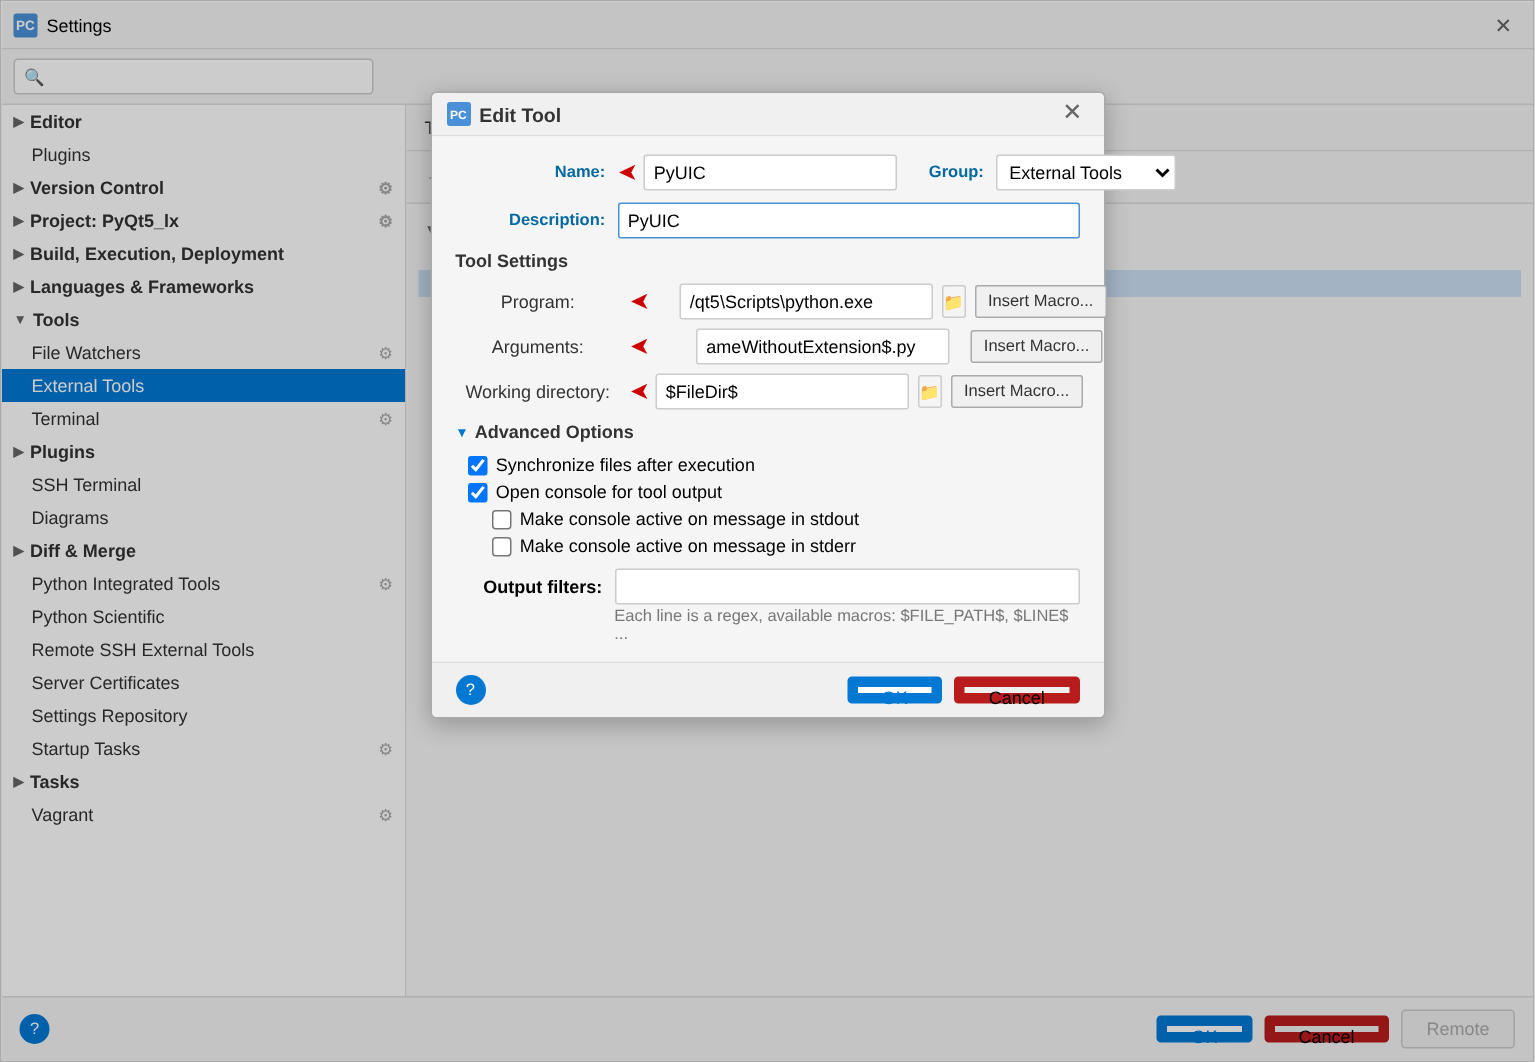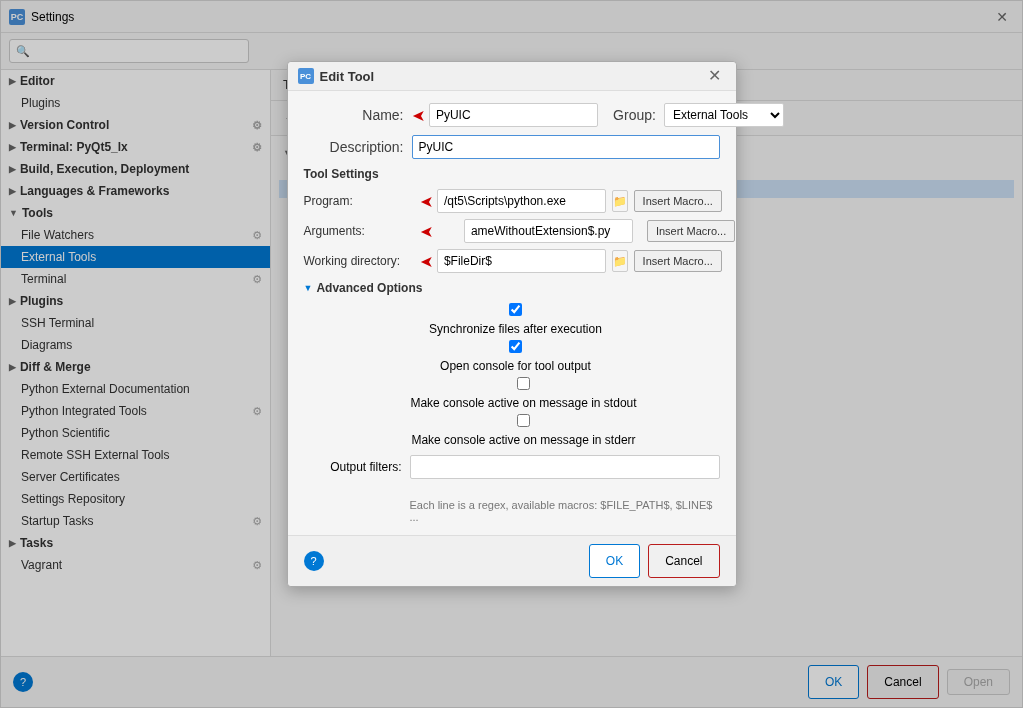--- a/index.html
+++ b/index.html
@@ -239,24 +239,25 @@
     }
 
     .form-row {
       display: flex;
       align-items: center;
       margin-bottom: 8px;
       gap: 8px;
     }
 
     .form-label {
-      font-size: 14px;
-      color: #404040;
+      font-size: 11px;
+      color: #0369a1;
       min-width: 100px;
       text-align: right;
+      font-weight: bold;
     }
 
     .form-input {
       flex: 1;
       height: 24px;
       border: 1px solid #cccccc;
       padding: 0 6px;
       font-size: 12px;
       background: white;
       border-radius: 2px;
@@ -288,21 +289,21 @@
       display: flex;
       align-items: center;
       gap: 6px;
       margin-bottom: 6px;
     }
 
     .tool-label {
       font-size: 12px;
       color: #333;
       min-width: 110px;
-      text-align: left;
+      text-align: center;
     }
 
     .tool-input {
       flex: 1;
       height: 24px;
       border: 1px solid #cccccc;
       padding: 0 6px;
       font-size: 12px;
       background: white;
       border-radius: 2px;
@@ -337,21 +338,20 @@
     .advanced-section {
       margin-top: 8px;
     }
 
     .checkbox-row {
       display: flex;
       align-items: center;
       gap: 6px;
       margin-bottom: 4px;
       padding-left: 8px;
-      flex-direction: column;
     }
 
     .checkbox-row input[type="checkbox"] { margin: 0; }
     .checkbox-row.indent { padding-left: 24px; }
 
     .output-filters-row {
       display: flex;
       align-items: center;
       gap: 8px;
       margin-top: 8px;
@@ -363,38 +363,38 @@
       height: 24px;
       border: 1px solid #cccccc;
       background: white;
       border-radius: 2px;
     }
 
     .filters-hint {
       font-size: 11px;
       color: #777;
       padding-left: 106px;
-      margin-top: 20px;
+      margin-top: 2px;
     }
 
     .modal-footer {
       display: flex;
       justify-content: flex-end;
       align-items: center;
       padding: 8px 16px;
       border-top: 1px solid #dddddd;
       gap: 8px;
       background: #f0f0f0;
       border-radius: 0 0 4px 4px;
     }
 
     .btn {
-      height: 34px;
+      height: 18px;
       padding: 0 16px;
-      border: 1px solid #b91c1c;
+      border: 7px solid #b91c1c;
       border-radius: 3px;
       font-size: 12px;
       cursor: pointer;
       background: #f0f0f0;
     }
     .btn.primary {
       background: white;
       border-color: #0078d4;
       color: #0078d4;
     }
@@ -490,21 +490,21 @@
         </div>
 
         <div class="sidebar-item level1">
           <span class="chevron">▶</span>
           <span>Version Control</span>
           <span class="settings-icon">⚙</span>
         </div>
 
         <div class="sidebar-item level1">
           <span class="chevron">▶</span>
-          <span>Terminal: PyQt5_lx</span>
+          <span>Project: PyQt5_lx</span>
           <span class="settings-icon">⚙</span>
         </div>
 
         <div class="sidebar-item level1">
           <span class="chevron">▶</span>
           <span>Build, Execution, Deployment</span>
         </div>
 
         <div class="sidebar-item level1">
           <span class="chevron">▶</span>
@@ -542,23 +542,20 @@
 
         <div class="sidebar-item level2">
           <span>Diagrams</span>
         </div>
 
         <div class="sidebar-item level1">
           <span class="chevron">▶</span>
           <span>Diff &amp; Merge</span>
         </div>
 
-        <div class="sidebar-item level2">
-          <span>Python External Documentation</span>
-        </div>
 
         <div class="sidebar-item level2">
           <span>Python Integrated Tools</span>
           <span class="settings-icon">⚙</span>
         </div>
 
         <div class="sidebar-item level2">
           <span>Python Scientific</span>
         </div>
 
@@ -659,21 +656,21 @@
               </div>
 
               <div class="section-header">
                 <span>Tool Settings</span>
               </div>
 
               <div class="tool-row">
                 <span class="tool-label">Program:</span>
                 <div style="display:flex; align-items:center; gap:4px; flex:1;">
                   <span style="color:#cc0000; font-size:16px; transform:scaleX(-1); display:inline-block;">➤</span>
-                  <input type="text" class="tool-input" value="/qt5\Scripts\python.exe" style="flex: 1 1 0%;">
+                  <input type="text" class="tool-input" value="/qt5\Scripts\python.exe" style="flex: 1 1 0%; margin-left: 16px;">
                 </div>
                 <button class="browse-btn">📁</button>
                 <button class="insert-macro-btn">Insert Macro...</button>
               </div>
 
               <div class="tool-row">
                 <span class="tool-label">Arguments:</span>
                 <div style="display:flex; align-items:center; gap:4px; flex:1;">
                   <span style="color:#cc0000; font-size:16px; transform:scaleX(-1); display:inline-block;">➤</span>
                   <input type="text" class="tool-input" value="ameWithoutExtension$.py" style="flex: 1 1 0%; margin-left: 27px;">
@@ -712,21 +709,21 @@
                   <input type="checkbox" style="">
                   <label>Make console active on message in stdout</label>
                 </div>
 
                 <div class="checkbox-row indent">
                   <input type="checkbox" style="">
                   <label>Make console active on message in stderr</label>
                 </div>
 
                 <div class="output-filters-row">
-                  <span style="min-width:90px; text-align:right; font-size:12px;">Output filters:</span>
+                  <span style="min-width:90px; text-align:right; font-size:12px;font-weight:bold;">Output filters:</span>
                   <input type="text" class="output-filters-input" style="">
                 </div>
                 <div class="filters-hint">Each line is a regex, available macros: $FILE_PATH$, $LINE$ ...</div>
 
               </div>
 
             </div>
 
             <div class="modal-footer">
               <div class="modal-help">?</div>
@@ -739,19 +736,19 @@
 
       </div>
 
     </div>
 
     <div class="bottom-bar">
       <div class="bottom-help">?</div>
       <div class="bottom-bar-right">
         <button class="btn primary">OK</button>
         <button class="btn">Cancel</button>
-        <button class="btn-apply">Open</button>
+        <button class="btn-apply">Remote</button>
       </div>
     </div>
 
   </div>
 
 </div>
 
 </body></html>

